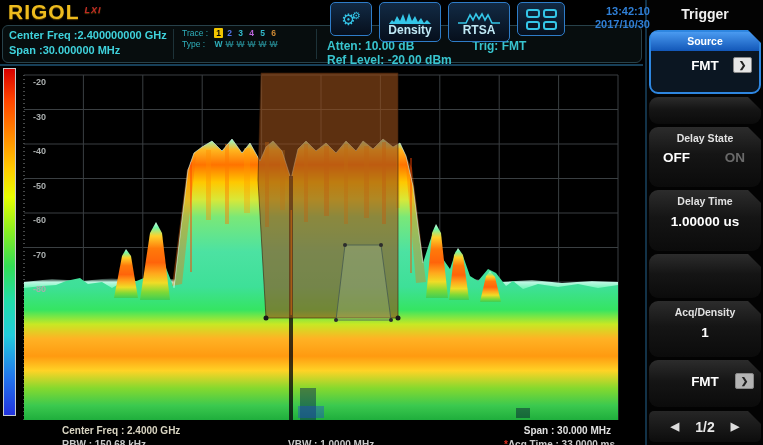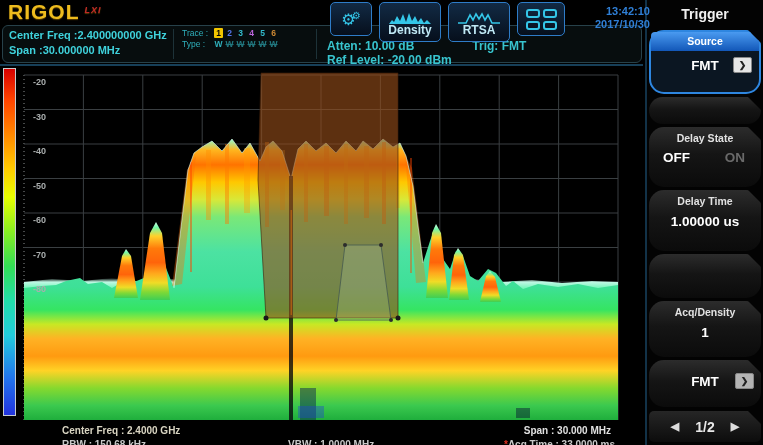--- a/index.html
+++ b/index.html
@@ -46,21 +46,21 @@
   .sb1{position:absolute;left:62px;top:5px}
   .sb2{position:absolute;right:34px;top:5px;color:#e0e0e0}
   .sb3{position:absolute;left:62px;top:19px;color:#c8c8c8}
   .sb4{position:absolute;left:288px;top:19px;color:#c8c8c8}
   .sb5{position:absolute;right:30px;top:19px;color:#c8c8c8}
   .redmark{color:#e03020}
   
   .sidebar{position:absolute;left:645px;top:0;width:118px;height:445px;background:#030303;border-left:2px solid #123248;box-sizing:border-box}
   .stitle{position:absolute;left:0;top:2px;width:100%;height:24px;text-align:center;color:#f0f0f0;
           font-size:14px;font-weight:bold;line-height:24px}
-  .sitem{position:absolute;left:2px;width:112px;border-radius:15px;box-sizing:border-box;
+  .sitem{position:absolute;left:2px;width:112px;border-radius:9px;box-sizing:border-box;
          background:linear-gradient(180deg,#2c2c2c,#151515 45%,#0b0b0b);
          clip-path:polygon(0 0,calc(100% - 13px) 0,100% 13px,100% 100%,0 100%);cursor:pointer}
   .sitem.sel{background:#0b1622;border:2px solid #2e86e0;clip-path:polygon(0 0,calc(100% - 13px) 0,100% 13px,100% 100%,0 100%)}
   .slabelbar{height:19px;border-radius:4px 4px 0 0;background:linear-gradient(#4a9af0,#1257b8);
              color:#fff;font-size:10.5px;font-weight:bold;text-align:center;line-height:19px}
   .slabel{padding-top:5px;color:#e2e2e2;font-size:10.5px;font-weight:bold;text-align:center}
   .svalue{position:relative;color:#fff;font-size:13.5px;font-weight:bold;text-align:center;padding-top:7px}
   .arrowbox{position:absolute;right:7px;top:6px;width:17px;height:14px;background:#e6e6e6;border:1px solid #888;
             border-radius:2px;color:#222;font-size:9px;line-height:14px;text-align:center;font-weight:bold}
   .arrowbox.gray{background:#b4b4b4}

